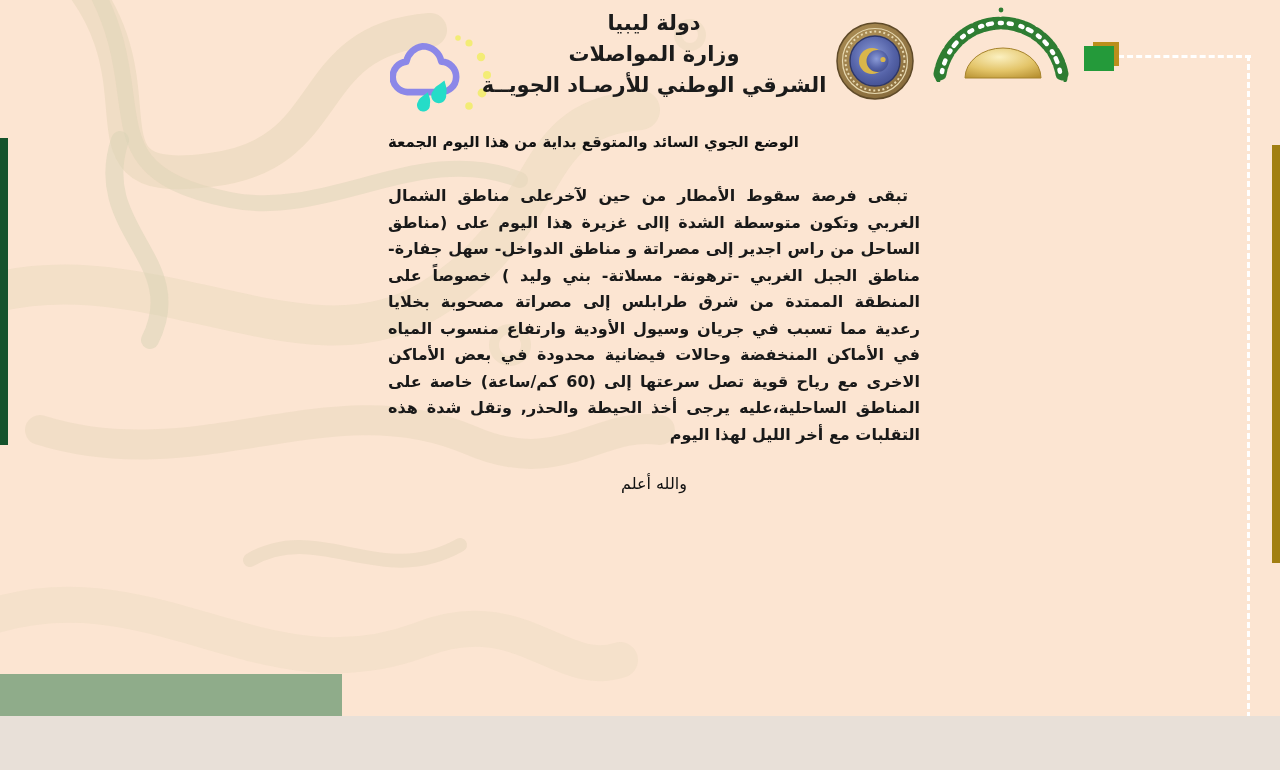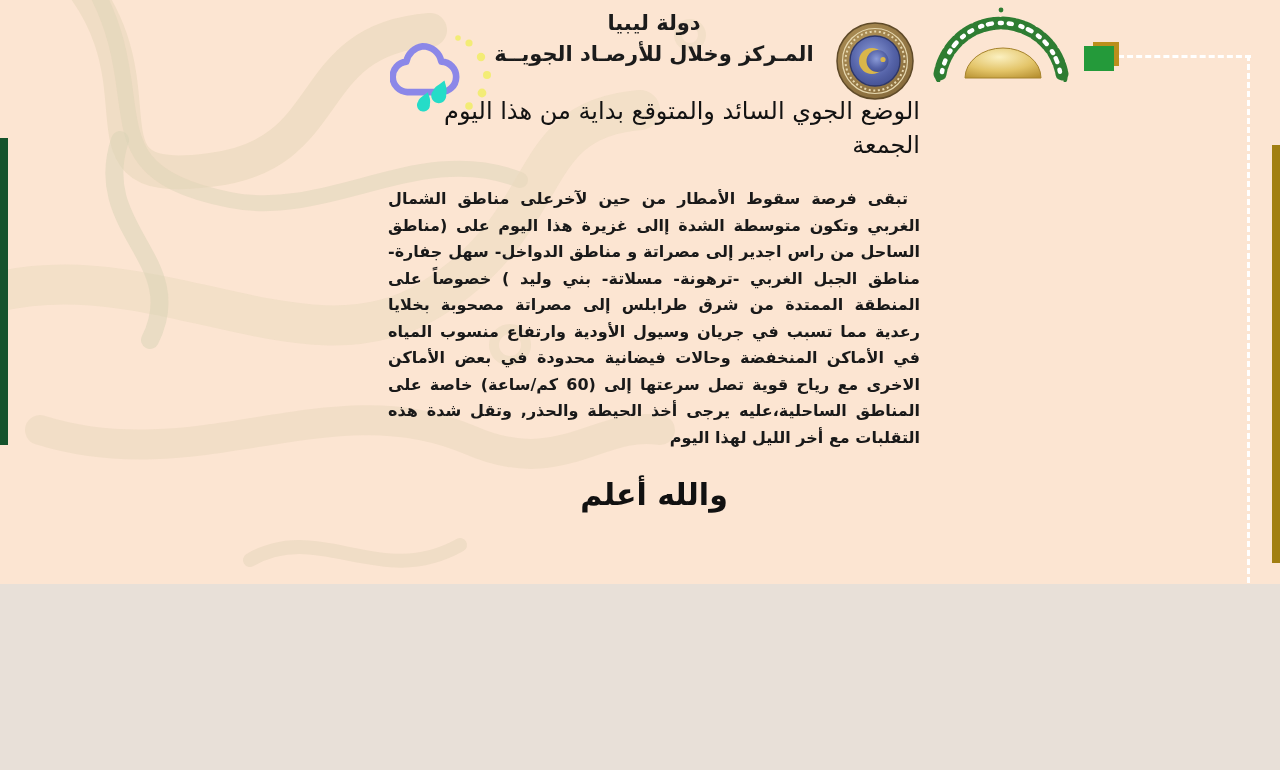--- a/index.html
+++ b/index.html
@@ -1,18 +1,18 @@
 <!DOCTYPE html>
 <html lang="ar"><head>
 <meta charset="utf-8">
 <style>
   * { margin:0; padding:0; box-sizing:border-box; }
   html,body { background:#e8e0d8; }
   .canvas {
-    position:relative; width:1280px; height:584px;
+    position:relative; width:1280px; height:716px;
     background:#fce5d2; overflow:hidden;
     font-family:"DejaVu Sans", sans-serif;
   }
   
   .watermark { position:absolute; left:0; top:0; width:790px; height:770px; pointer-events:none; }
   
   .left-bar { position:absolute; left:0; top:138px; width:8px; height:307px; background:#15532c; }
   
   .olive-bar { position:absolute; left:1272px; top:145px; width:8px; height:418px; background:#a17f12; }
   
@@ -23,28 +23,28 @@
   
   .weather-icon { position:absolute; left:390px; top:30px; width:104px; height:88px; }
   .ministry-logo { position:absolute; left:836px; top:22px; width:78px; height:78px; }
   .tv-logo { position:absolute; left:928px; top:2px; width:146px; height:80px; }
   .flag-shadow { position:absolute; left:1093px; top:42px; width:26px; height:24px; background:#bb8f1b; }
   .flag-green  { position:absolute; left:1084px; top:46px; width:30px; height:25px; background:#249a3a; }
 
   
   .doc { position:absolute; left:388px; top:8px; width:532px; color:#161616; }
   .org-block { text-align:center; font-weight:bold; font-size:21px; line-height:31px; color:#1b1b1b; }
-  .title-block { margin-top:24px; text-align:right; font-weight:normal; font-size:24px; line-height:34px; color:#121212; }
+  .title-block { margin-top:24px; text-align:left; font-weight:bold; font-size:15px; line-height:34px; color:#121212; }
   .body-par {
     direction:rtl; text-align:justify; font-weight:bold;
     font-size:16px; line-height:26.5px; color:#191919;
   }
   .p1 { margin-top:24px; text-indent:12px; }
   .p2 { margin-top:12px; text-indent:22px; }
-  .closing { margin-top:26px; text-align:center; font-weight:bold; font-size:30px; color:#111; }
+  .closing { margin-top:26px; text-align:center; font-weight:normal; font-size:16px; color:#111; }
   .ltr-num { direction:ltr; unicode-bidi:isolate; }
 
   
   .sage-block { position:absolute; left:0; top:674px; width:342px; height:96px; background:#8fac8a; }
   .social-bar {
     position:absolute; left:22px; top:722px; width:384px; height:32px;
     background:#175c33; display:flex; align-items:center; padding:0 10px 0 14px;
     color:#fff;
   }
   .sicons { display:flex; align-items:center; gap:5px; }
@@ -143,21 +143,22 @@
     <path d="M136 72 q4 5 0 8" fill="none" stroke="#2e7d32" stroke-width="3"></path>
     <circle cx="73" cy="8" r="2.4" fill="#2e7d32"></circle>
   </svg>
 
   <div class="flag-shadow"></div>
   <div class="flag-green"></div>
 
   <div class="doc" dir="rtl">
     <div class="org-block">
       <div>دولة ليبيا</div>
-      <div>المـركز وخلال للأرصـاد الجويــة</div>
+      <div>وزارة المواصلات</div>
+      <div>الشرقي الوطني للأرصـاد الجويــة</div>
     </div>
 
     <div class="title-block">
       <div>الوضع الجوي السائد والمتوقع بداية من هذا اليوم الجمعة</div>
     </div>
 
     <p class="body-par p1">تبقى فرصة سقوط الأمطار من حين لآخرعلى مناطق الشمال الغربي وتكون متوسطة الشدة إالى غزيرة هذا اليوم على (مناطق الساحل من راس اجدير إلى مصراتة و مناطق الدواخل- سهل جفارة- مناطق الجبل الغربي -ترهونة- مسلاتة- بني وليد ) خصوصاً على المنطقة الممتدة من شرق طرابلس إلى مصراتة مصحوبة بخلايا رعدية مما تسبب في جريان وسيول الأودية وارتفاع منسوب المياه في الأماكن المنخفضة وحالات فيضانية محدودة في بعض الأماكن الاخرى مع رياح قوية تصل سرعتها إلى (60 كم/ساعة) خاصة على المناطق الساحلية،عليه يرجى أخذ الحيطة والحذر, وتقل شدة هذه التقلبات مع أخر الليل لهذا اليوم</p>
 
     <div class="closing">والله أعلم</div>
 

